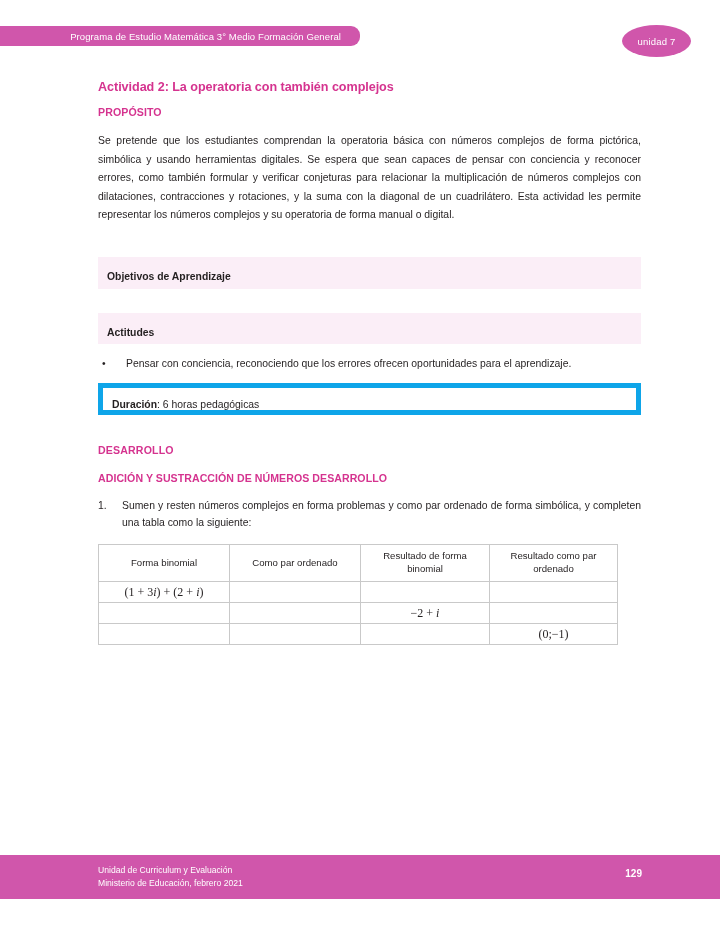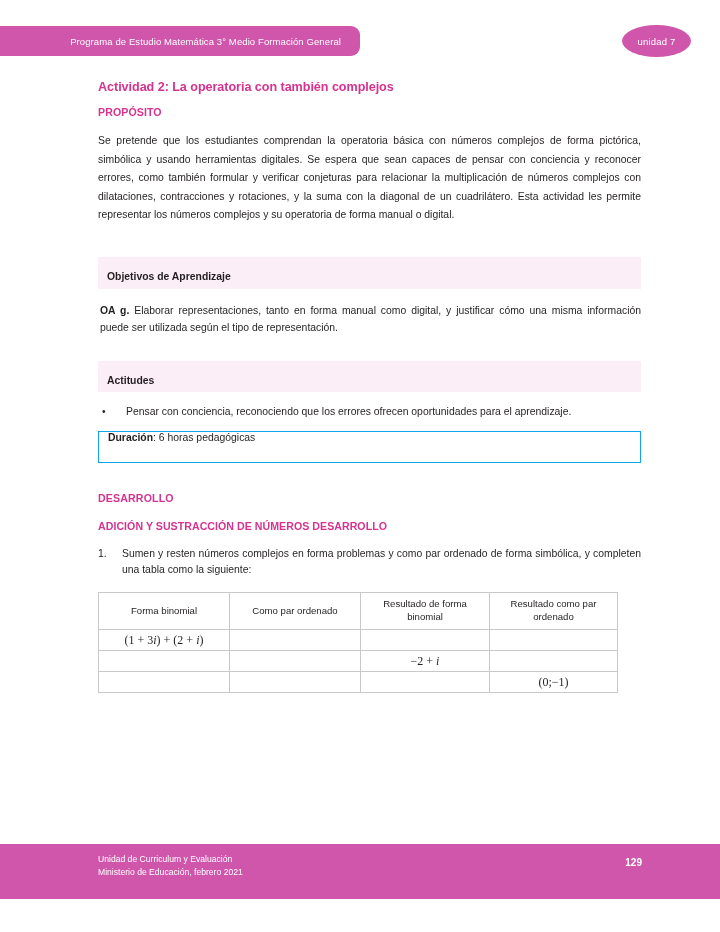--- a/index.html
+++ b/index.html
@@ -15,21 +15,21 @@
     color: #231f20;
     overflow: hidden;
   }
 
   
   .header-bar {
     position: absolute;
     left: 0;
     top: 26px;
     width: 360px;
-    height: 30px;
+    height: 20px;
     background: #d056ab;
     border-top-right-radius: 9px;
     border-bottom-right-radius: 9px;
     display: flex;
     align-items: center;
     justify-content: flex-end;
     box-sizing: border-box;
     padding-right: 19px;
   }
   .header-bar-text {
@@ -129,24 +129,24 @@
   }
   .bullet-text {
     font-size: 10.4px;
     line-height: 1.55;
     flex: 1;
   }
 
   
   .duration-box {
     margin-top: 11px;
-    border: 1px solid #0ea5e9;
+    border: 5px solid #0ea5e9;
     height: 32px;
     display: flex;
-    align-items: flex-start;
+    align-items: flex-end;
     padding-left: 9px;
     box-sizing: border-box;
     background: #ffffff;
   }
   .duration-text { font-size: 10.4px; }
   .duration-text b { font-weight: bold; }
 
   
   h2.desarrollo {
     margin: 29px 0 0 0;
@@ -218,21 +218,21 @@
     font-family: "Liberation Serif", serif;
     font-style: italic;
   }
 
   
   .footer-bar {
     position: absolute;
     left: 0;
     bottom: 33px;
     width: 720px;
-    height: 55px;
+    height: 44px;
     background: #d056ab;
   }
   .footer-left {
     position: absolute;
     left: 98px;
     top: 9px;
     color: #ffffff;
     font-size: 8.6px;
     line-height: 1.52;
   }
@@ -262,23 +262,20 @@
 
   <h2 class="proposito">PROPÓSITO</h2>
 
   <p class="body-paragraph">Se pretende que los estudiantes comprendan la operatoria básica con números complejos de forma pictórica, simbólica y usando herramientas digitales. Se espera que sean capaces de pensar con conciencia y reconocer errores, como también formular y verificar conjeturas para relacionar la multiplicación de números complejos con dilataciones, contracciones y rotaciones, y la suma con la diagonal de un cuadrilátero. Esta actividad les permite representar los números complejos y su operatoria de forma manual o digital.</p>
 
   <div class="section-band band-oa">
     <span class="section-band-title">Objetivos de Aprendizaje</span>
   </div>
 
 
-  <p class="oa-line oa-g">
-    <span class="oa-tag">OA g.</span><span> Elaborar representaciones, tanto en forma manual como digital, y justificar cómo una misma información puede ser utilizada según el tipo de representación.</span>
-  </p>
 
   <div class="section-band band-act">
     <span class="section-band-title">Actitudes</span>
   </div>
 
   <div class="bullet-row">
     <span class="bullet-dot">•</span>
     <span class="bullet-text">Pensar con conciencia, reconociendo que los errores ofrecen oportunidades para el aprendizaje.</span>
   </div>
 

